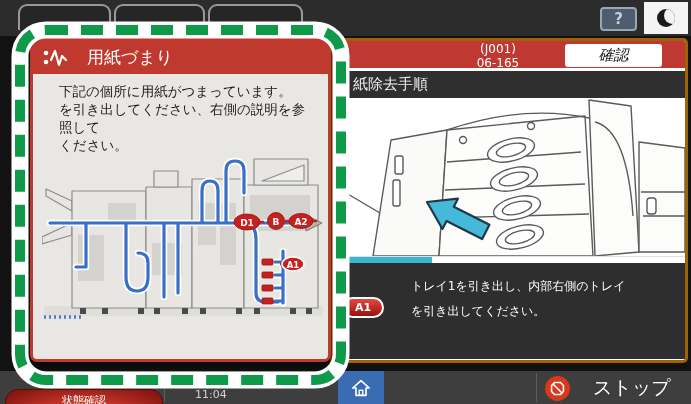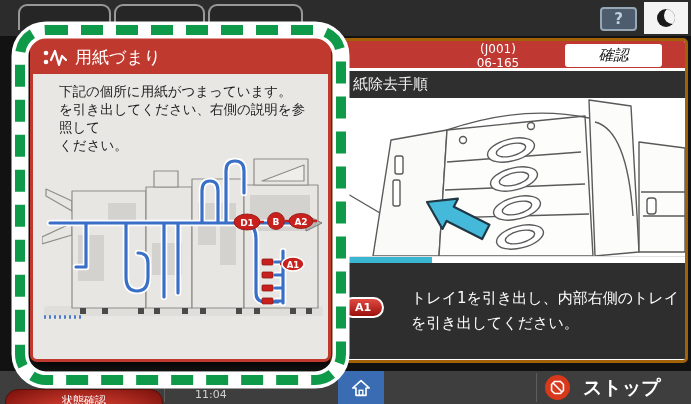--- a/index.html
+++ b/index.html
@@ -30,39 +30,39 @@
        border-radius:3px;color:#161616;font-size:15px;text-align:center;line-height:23px;font-style:italic;}
   .step-header{height:27px;background:#2f2f2f;color:#f2f2f2;font-size:15px;line-height:27px;
        padding-left:20px;}
   .illustration{position:relative;height:158px;background:#fff;}
   .progress{position:relative;height:7px;background:#fff;border-top:1px solid #e0e0e0;}
   .progress-fill{height:100%;background:#3ab5d2;}
   .instruction{position:relative;height:96px;background:#2e2e2e;color:#fff;}
   .a1-badge{position:absolute;left:9px;top:34px;width:42px;height:21px;border-radius:12px;
        background:linear-gradient(#e04a42,#9c100c);border:2px solid #fff;color:#fff;
        font-size:11px;font-weight:bold;text-align:center;line-height:17px;}
-  .instr-text{position:absolute;left:78px;top:23px;font-size:15px;line-height:25px;}
+  .instr-text{position:absolute;left:78px;top:11px;font-size:12px;line-height:25px;}
   
   .dialog{position:absolute;left:30px;top:38px;width:301px;height:324px;background:#e9e7e4;
        border:3px solid #c0392f;border-radius:7px;z-index:20;
        box-shadow:4px 5px 7px rgba(0,0,0,.6);overflow:hidden;}
   .dialog-header{height:33px;background:#c0392f;display:flex;align-items:center;padding-left:9px;}
-  .dialog-title{color:#fff;font-size:17px;margin-left:7px;}
+  .dialog-title{color:#fff;font-size:17px;margin-left:19px;}
   .dialog-body{padding:8px 11px 0 26px;color:#1d1d1d;font-size:13.5px;line-height:18px;}
   .diagram{position:absolute;left:9px;top:104px;width:283px;height:205px;}
   
   .bottom-bar{position:absolute;left:0;top:371px;width:691px;height:48px;background:#3e3e3e;z-index:15;}
   .status-pill{position:absolute;left:5px;top:18px;width:158px;height:26px;border-radius:13px;
        background:radial-gradient(ellipse at 50% 125%, #ef6a55 0%, #c23429 45%, #77100a 100%);
        border:1px solid #550d08;color:#fff;font-size:11px;text-align:center;line-height:22px;}
   .bb-divider{position:absolute;top:2px;width:1px;height:29px;background:#5d5d5d;}
   .clock{position:absolute;left:170px;top:17px;color:#d0d0d0;font-size:11px;margin-left:25px;}
   .home-btn{position:absolute;left:338px;top:0;width:46px;height:33px;background:#3a6cb4;
        display:flex;align-items:center;justify-content:center;}
-  .stop-group{position:absolute;left:545px;top:4px;display:flex;gap:13px;font-weight:bold;}
+  .stop-group{position:absolute;left:545px;top:4px;display:flex;align-items:center;gap:23px;}
   .stop-icon{width:25px;height:25px;border-radius:50%;background:#d8391c;
        display:flex;align-items:center;justify-content:center;}
   .stop-label{color:#fff;font-size:19px;}
   
   .overlay{position:absolute;left:0;top:0;z-index:60;pointer-events:none;}
 </style>
 </head>
 <body>
 
 <div class="screen">

